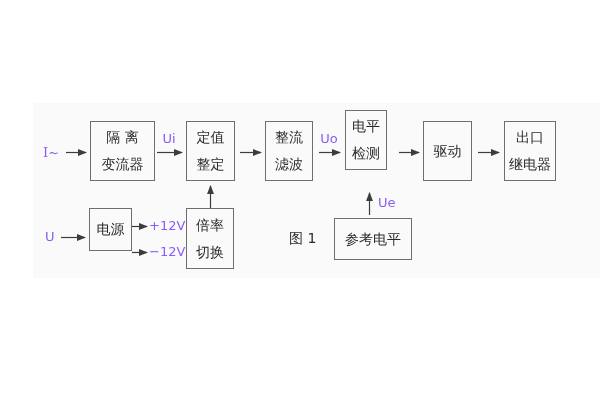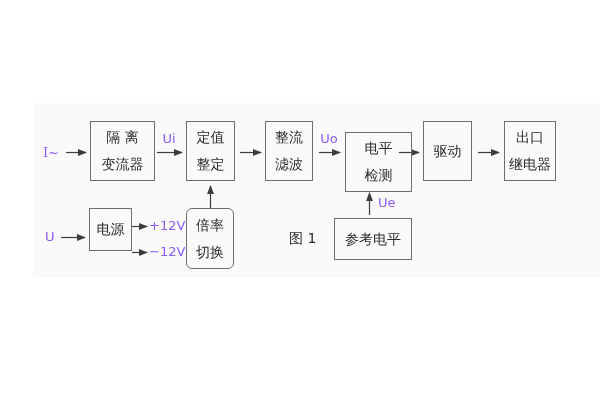--- a/index.html
+++ b/index.html
@@ -13,25 +13,25 @@
   }
   .blk{
     position:absolute;box-sizing:border-box;border:1px solid #6e6e6e;background:transparent;
     display:flex;flex-direction:column;justify-content:center;align-items:center;
     font-size:14px;line-height:27px;color:#2b2b2b;text-align:center;white-space:nowrap;
   }
   .blk span{display:block;}
   #blk-isolation   {left:90px; top:121px;width:65px;height:60px;}
   #blk-setpoint    {left:186px;top:121px;width:49px;height:60px;}
   #blk-rectifier   {left:265px;top:121px;width:48px;height:60px;}
-  #blk-level       {left:345px;top:132px;width:67px;height:60px;align-items:center;}
+  #blk-level       {left:345px;top:110px;width:42px;height:60px;align-items:center;}
   #blk-driver      {left:423px;top:121px;width:49px;height:60px;text-align:right;}
   #blk-outrelay    {left:504px;top:121px;width:52px;height:60px;}
   #blk-power       {left:89px; top:208px;width:43px;height:43px;}
-  #blk-multiplier  {left:186px;top:208px;width:48px;height:61px;border-radius:6px;}
+  #blk-multiplier  {left:186px;top:208px;width:48px;height:61px;}
   #blk-reference   {left:334px;top:218px;width:78px;height:42px;}
   .lbl{
     position:absolute;font-size:13px;line-height:14px;color:#8b5cf6;white-space:nowrap;
   }
   #lbl-i  {left:43px; top:146px;font-family:"DejaVu Serif","Liberation Serif",serif;}
   #lbl-u  {left:45px; top:230px;}
   #lbl-ui {left:158px;top:132px;width:22px;text-align:center;}
   #lbl-uo {left:318px;top:132px;width:22px;text-align:center;}
   #lbl-ue {left:378px;top:196px;}
   #lbl-p12{left:149px;top:219px;}

